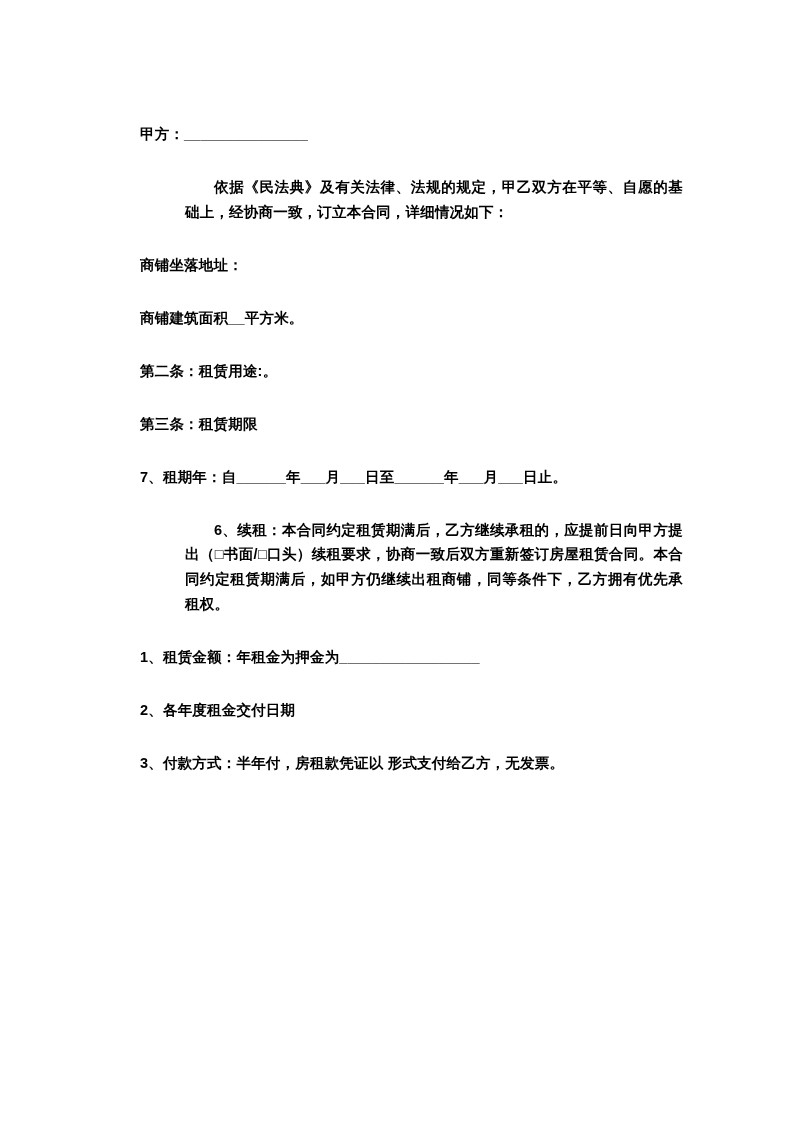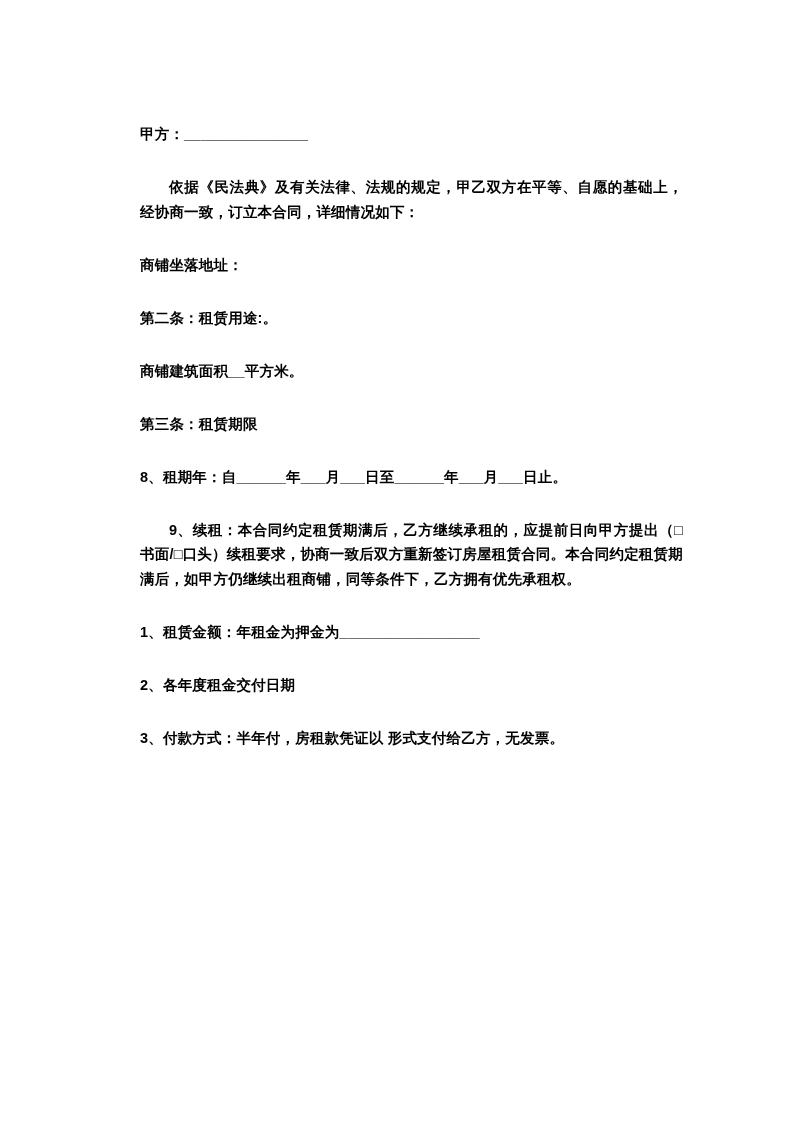--- a/index.html
+++ b/index.html
@@ -27,34 +27,35 @@
     letter-spacing: 0.2px;
     font-weight: 600;
   }
   p.para {
     margin: 0 0 28px 0;
     text-align: justify;
     text-justify: inter-ideograph;
   }
   p.indent {
     text-indent: 2em;
+    margin-left: 45px;
   }
 </style>
 </head>
 <body>
 
 <div class="page">
   <div class="doc-body">
 
     <p class="para">甲方：_______________</p>
     <p class="para indent">依据《民法典》及有关法律、法规的规定，甲乙双方在平等、自愿的基础上，经协商一致，订立本合同，详细情况如下：</p>
     <p class="para">商铺坐落地址：</p>
+    <p class="para">商铺建筑面积__平方米。</p>
     <p class="para">第二条：租赁用途:。</p>
-    <p class="para">商铺建筑面积__平方米。</p>
     <p class="para">第三条：租赁期限</p>
-    <p class="para">8、租期年：自______年___月___日至______年___月___日止。</p>
-    <p class="para indent">9、续租：本合同约定租赁期满后，乙方继续承租的，应提前日向甲方提出（□书面/□口头）续租要求，协商一致后双方重新签订房屋租赁合同。本合同约定租赁期满后，如甲方仍继续出租商铺，同等条件下，乙方拥有优先承租权。</p>
+    <p class="para">7、租期年：自______年___月___日至______年___月___日止。</p>
+    <p class="para indent">6、续租：本合同约定租赁期满后，乙方继续承租的，应提前日向甲方提出（□书面/□口头）续租要求，协商一致后双方重新签订房屋租赁合同。本合同约定租赁期满后，如甲方仍继续出租商铺，同等条件下，乙方拥有优先承租权。</p>
     <p class="para">1、租赁金额：年租金为押金为_________________</p>
     <p class="para">2、各年度租金交付日期</p>
     <p class="para">3、付款方式：半年付，房租款凭证以 形式支付给乙方，无发票。</p>
 
   </div>
 </div>
 
 </body></html>

